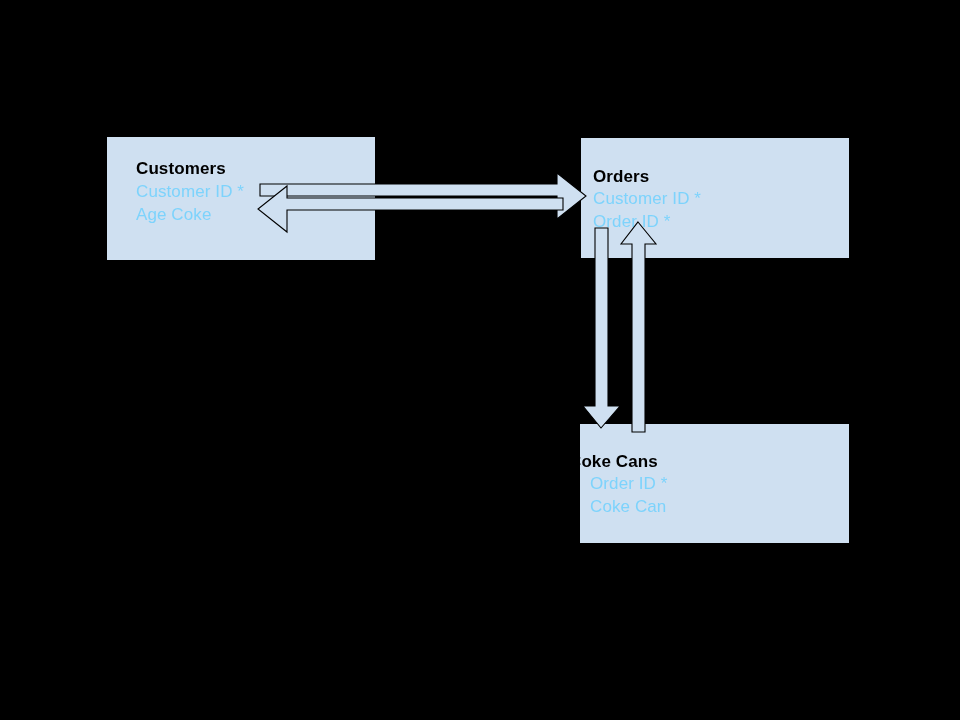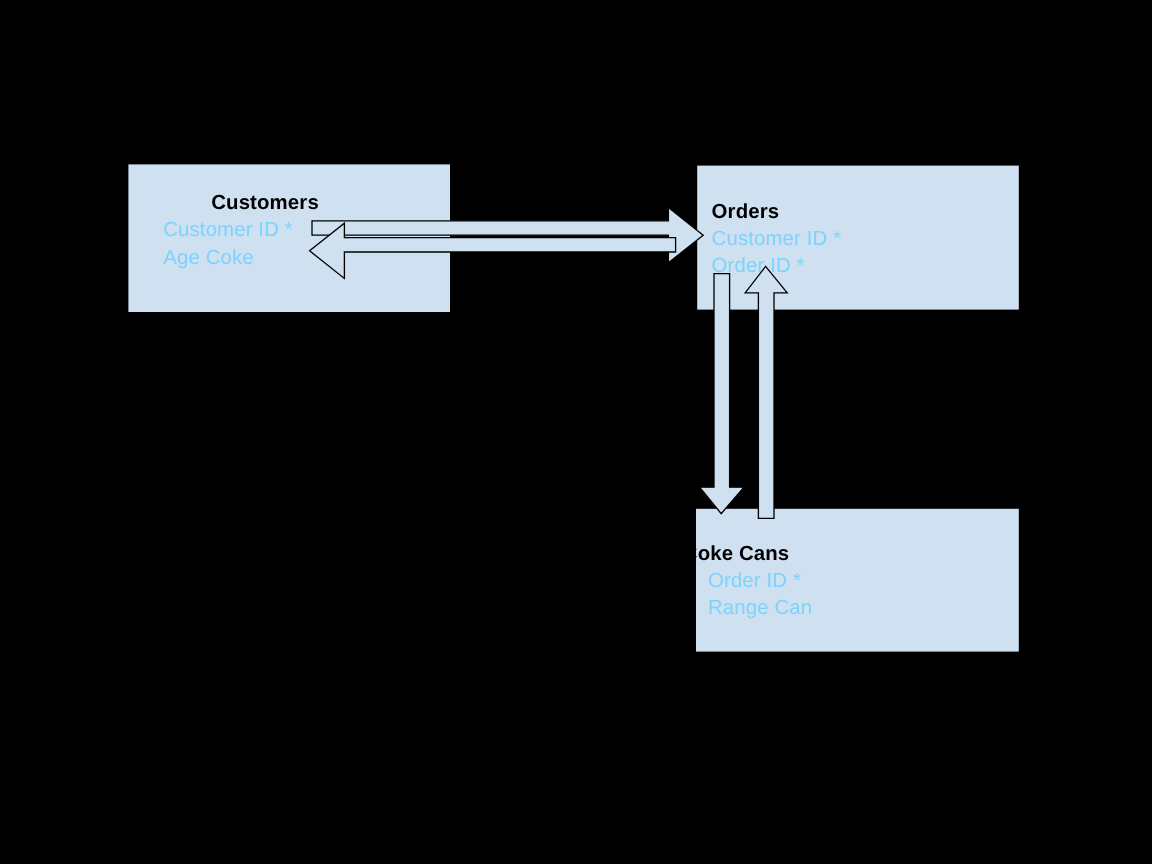--- a/index.html
+++ b/index.html
@@ -50,33 +50,33 @@
     stroke-width: 1.1;
     stroke-linejoin: miter;
   }
 </style>
 </head>
 <body>
 
 <div id="canvas">
 
   <div class="entity" style="left:107px; top:137px; width:268px; height:123px;"></div>
-  <div class="entity-title" style="left:136px; top:159px;margin-left:40px;">Customers</div>
+  <div class="entity-title" style="left:136px; top:159px;">Customers</div>
   <div class="entity-field" style="left:136px; top:182px;">Customer ID *</div>
   <div class="entity-field" style="left:136px; top:205px;">Age Coke</div>
 
   <div class="entity" style="left:581px; top:138px; width:268px; height:120px;"></div>
   <div class="entity-title" style="left:593px; top:167px;">Orders</div>
   <div class="entity-field" style="left:593px; top:189px;">Customer ID *</div>
   <div class="entity-field" style="left:593px; top:212px;">Order ID *</div>
 
   <div class="entity" style="left:580px; top:424px; width:269px; height:119px;"></div>
   <div class="entity-title" style="left:569px; top:452px;">Coke Cans</div>
   <div class="entity-field" style="left:590px; top:474px;">Order ID *</div>
-  <div class="entity-field" style="left:590px; top:497px;">Range Can</div>
+  <div class="entity-field" style="left:590px; top:497px;">Coke Can</div>
 
   <svg class="arrow-layer" viewBox="0 0 960 720">
 
     <polygon class="arrow-shape" points="260,184 557,184 557,173 586,196 557,219 557,196 260,196"></polygon>
 
     <polygon class="arrow-shape" points="563,198 287,198 287,186 258,209 287,232 287,210 563,210"></polygon>
 
     <polygon class="arrow-shape" points="595,228 608,228 608,406 620,406 601,428 583,406 595,406"></polygon>
 
     <polygon class="arrow-shape" points="638,222 656,244 645,244 645,432 632,432 632,244 621,244"></polygon>

